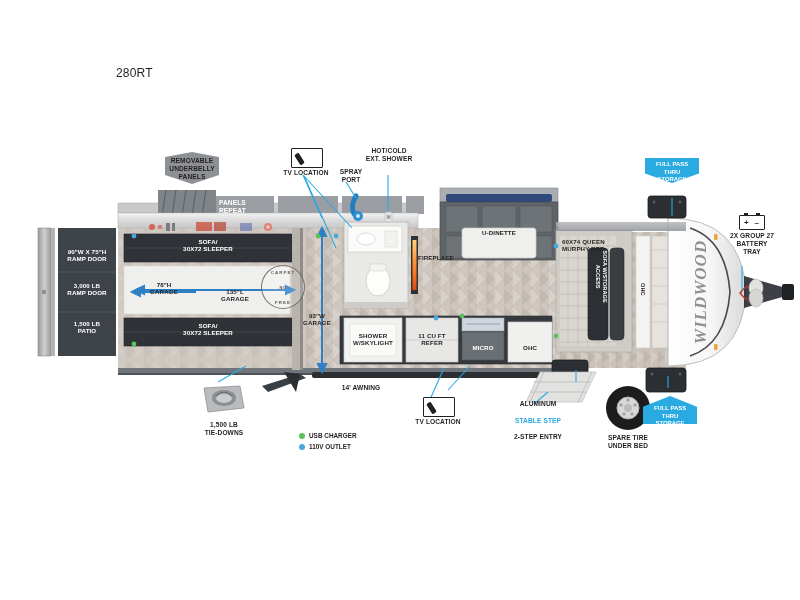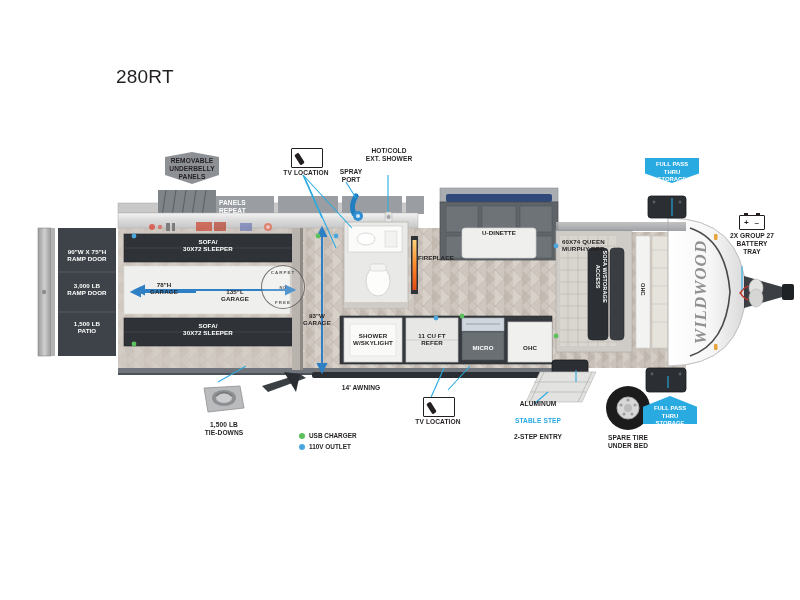--- a/index.html
+++ b/index.html
@@ -14,21 +14,21 @@
     overflow: hidden;
     font-family: "Liberation Sans", sans-serif;
     -webkit-font-smoothing: antialiased;
   }
 
   
   #model-title {
     position: absolute;
     left: 116px;
     top: 66px;
-    font-size: 19px;
+    font-size: 12px;
     font-weight: 400;
     color: #231f20;
     letter-spacing: .2px;
   }
 
   
   .callout {
     position: absolute;
     font-size: 6.6px;
     font-weight: bold;

